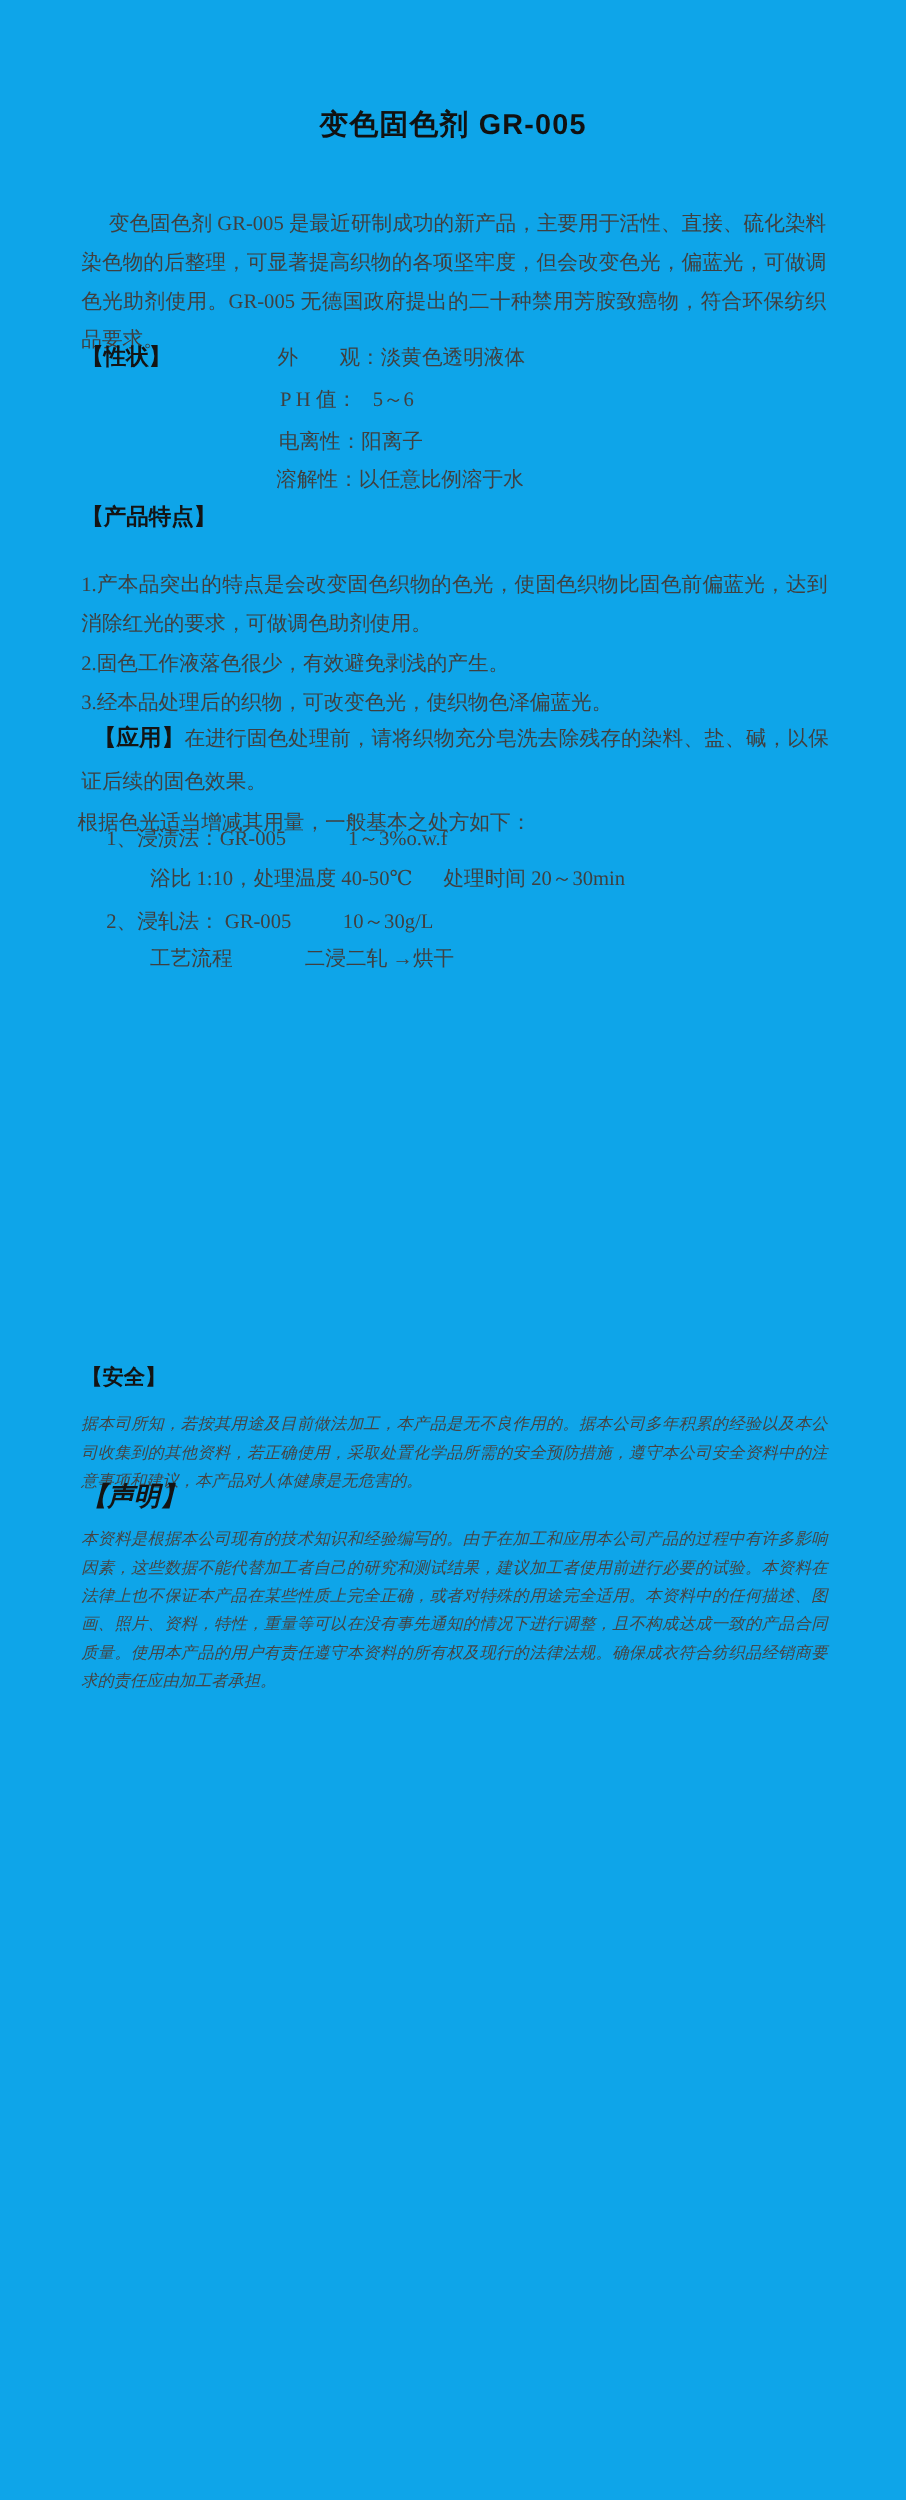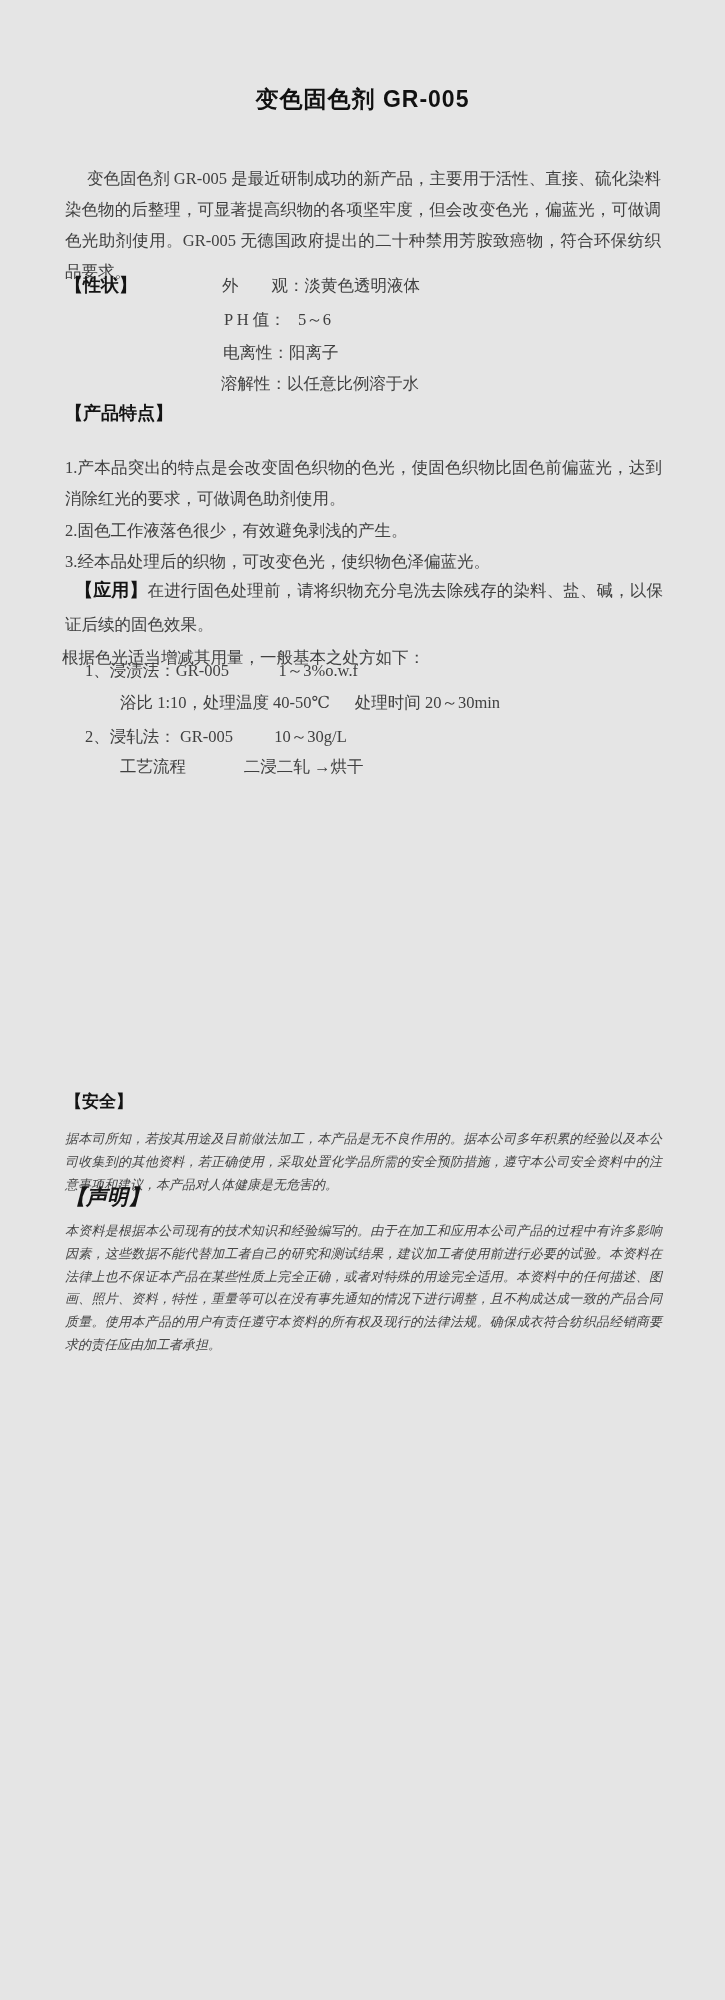--- a/index.html
+++ b/index.html
@@ -1,19 +1,19 @@
 <!DOCTYPE html>
 <html lang="zh"><head>
 <meta charset="utf-8">
 <style>
   html,body{margin:0;padding:0;background:#ffffff;}
   .page{
     position:relative;
     width:725px;height:2000px;
-    background:#e5e5e5;
+    background:#0ea5e9;
     overflow:hidden;
     font-family:"Liberation Serif","DejaVu Serif",serif;
     color:#3c3c3c;
   }
   .abs{position:absolute;}
   
   .title{
     top:84px;left:0;width:725px;
     text-align:center;
     font-family:"Liberation Sans","DejaVu Sans",sans-serif;

